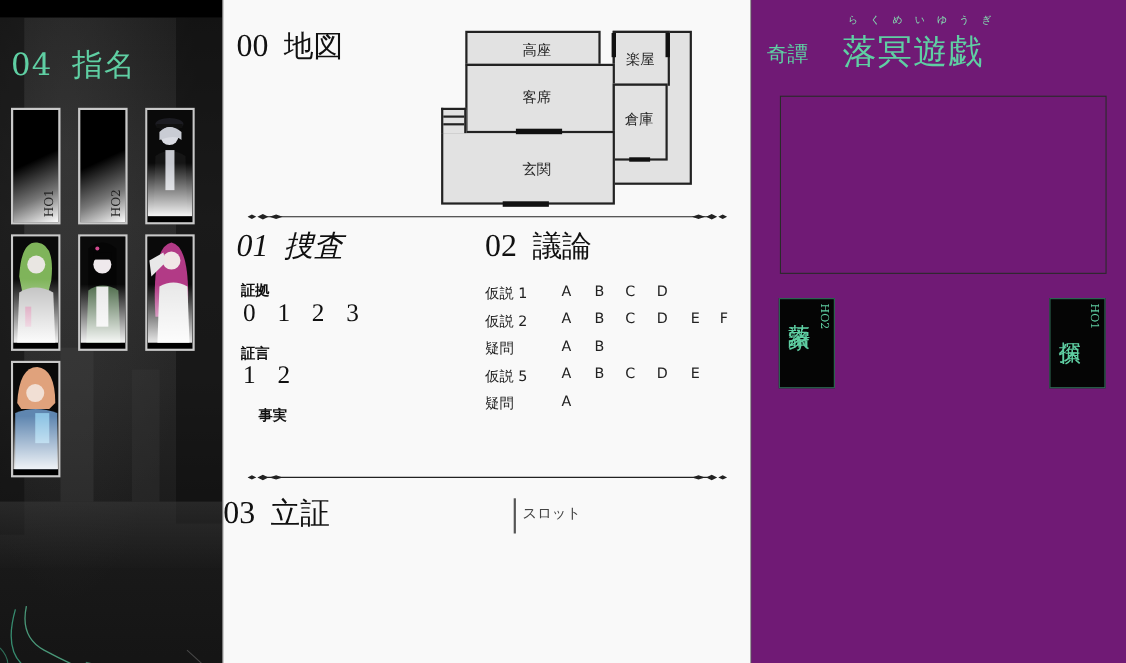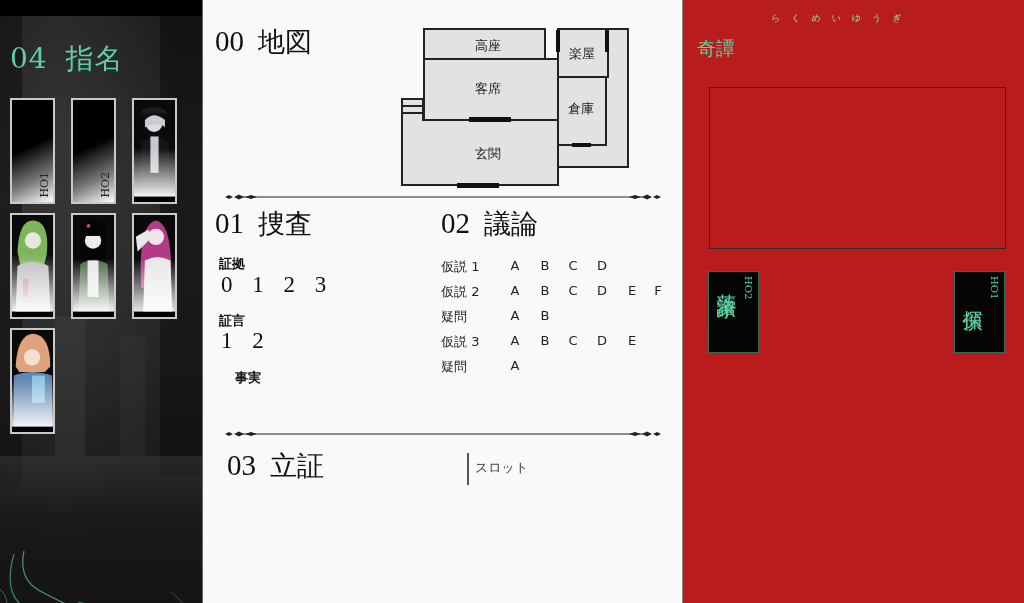--- a/index.html
+++ b/index.html
@@ -66,21 +66,21 @@
     position: absolute; left: 264px; top: 453px; height: 32px; border-left: 2px solid #555;
     padding-left: 6px; font-family: "DejaVu Sans", sans-serif; font-size: 13px; color: #444; line-height: 30px;
   }
 
   .map { position: absolute; left: 198px; top: 26px; }
   .room { position: absolute; background: #e2e2e2; border: 2px solid #222; }
   .room-label { position: absolute; font-size: 13px; color: #222; font-family: "DejaVu Serif", serif; white-space: nowrap; }
   .door { position: absolute; background: #111; }
 
   
-  .right { position: absolute; left: 683px; top: 0; width: 341px; height: 603px; background: #b91c1c; }
+  .right { position: absolute; left: 683px; top: 0; width: 341px; height: 603px; background: #701a75; }
   .r-small { position: absolute; left: 14px; top: 36px; font-size: 19px; color: #5fcfa3; font-family: "DejaVu Serif", serif; }
   .r-title { position: absolute; left: 83px; top: 26px; font-size: 31px; color: #5fcfa3; font-family: "DejaVu Serif", serif; letter-spacing: 1px; }
   .r-ruby { position: absolute; left: 88px; top: 12px; font-size: 9px; color: #8fb; letter-spacing: 11px; font-family: "DejaVu Sans", sans-serif; opacity: 0.85; }
   .r-box { position: absolute; left: 26px; top: 87px; width: 297px; height: 162px; border: 1px solid #2a2a2a; }
   .tag {
     position: absolute; top: 271px; height: 82px; border: 1px solid #2f6e57; background: #050505;
   }
   .tag .tv { position: absolute; writing-mode: vertical-rl; font-size: 20px; color: #5fcfa3; font-family: "DejaVu Serif", serif; line-height: 1; letter-spacing: 2px; }
   .tag .th { position: absolute; writing-mode: vertical-rl; font-size: 10px; color: #5fcfa3; font-family: "DejaVu Serif", serif; }
 </style>
@@ -237,21 +237,21 @@
     <div class="door" style="left:171px;top:117px;width:19px;height:4px;"></div>
     <div class="door" style="left:56px;top:157px;width:42px;height:5px;"></div>
   </div>
 
   <svg class="divider" style="left:22px;top:192px;width:436px;" viewBox="0 0 436 10">
     <line x1="12" y1="5" x2="424" y2="5" stroke="#222" stroke-width="1"></line>
     <path d="M0 5 L4 3 L8 5 L4 7Z M9 5 L14 2.5 L19 5 L14 7.5Z M20 5 L26 3 L32 5 L26 7Z" fill="#222"></path>
     <path d="M436 5 L432 3 L428 5 L432 7Z M427 5 L422 2.5 L417 5 L422 7.5Z M416 5 L410 3 L404 5 L410 7Z" fill="#222"></path>
   </svg>
 
-  <div class="sec-title" style="left:12px;top:206px;">
+  <div class="sec-title" style="left:12px;top:206px;font-style:italic;">
     <span class="num">01</span><span>捜査</span>
   </div>
   <div class="label-sm" style="left:16px;top:255px;">証拠</div>
   <div class="vals" style="left:18px;top:272px;">
     <span class="it">0</span>
     <span class="it">1</span>
     <span class="it">2</span>
     <span class="it">3</span>
   </div>
   <div class="label-sm" style="left:16px;top:312px;">証言</div>
@@ -280,50 +280,51 @@
       <span class="dv" style="left:151px">D</span>
       <span class="dv" style="left:181px">E</span>
       <span class="dv" style="left:207px">F</span>
     </div>
     <div class="drow" style="top:50px;">
       <span class="dl">疑問</span>
       <span class="dv" style="left:64px">A</span>
       <span class="dv" style="left:94px">B</span>
     </div>
     <div class="drow" style="top:75px;">
-      <span class="dl">仮説 3</span>
+      <span class="dl">仮説 5</span>
       <span class="dv" style="left:64px">A</span>
       <span class="dv" style="left:94px">B</span>
       <span class="dv" style="left:122px">C</span>
       <span class="dv" style="left:151px">D</span>
       <span class="dv" style="left:181px">E</span>
     </div>
     <div class="drow" style="top:100px;">
       <span class="dl">疑問</span>
       <span class="dv" style="left:64px">A</span>
     </div>
   </div>
 
   <svg class="divider" style="left:22px;top:429px;width:436px;" viewBox="0 0 436 10">
     <line x1="12" y1="5" x2="424" y2="5" stroke="#222" stroke-width="1"></line>
     <path d="M0 5 L4 3 L8 5 L4 7Z M9 5 L14 2.5 L19 5 L14 7.5Z M20 5 L26 3 L32 5 L26 7Z" fill="#222"></path>
     <path d="M436 5 L432 3 L428 5 L432 7Z M427 5 L422 2.5 L417 5 L422 7.5Z M416 5 L410 3 L404 5 L410 7Z" fill="#222"></path>
   </svg>
 
-  <div class="sec-title" style="left:24px;top:448px;">
+  <div class="sec-title" style="left:0;top:448px;">
     <span class="num">03</span><span>立証</span>
   </div>
   <div class="slot">
     <span>スロット</span>
   </div>
 </div>
 
 <div class="right">
   <div class="r-ruby">らくめいゆうぎ</div>
   <div class="r-small">奇譚</div>
+  <div class="r-title">落冥遊戯</div>
   <div class="r-box"></div>
 
   <div class="tag" style="left:25px;width:51px;">
     <span class="th" style="right:4px;top:4px;">HO2</span>
     <span class="tv" style="left:8px;top:6px;">落語家</span>
   </div>
   <div class="tag" style="left:271px;width:51px;">
     <span class="th" style="right:4px;top:4px;">HO1</span>
     <span class="tv" style="left:8px;top:22px;">探偵</span>
   </div>

